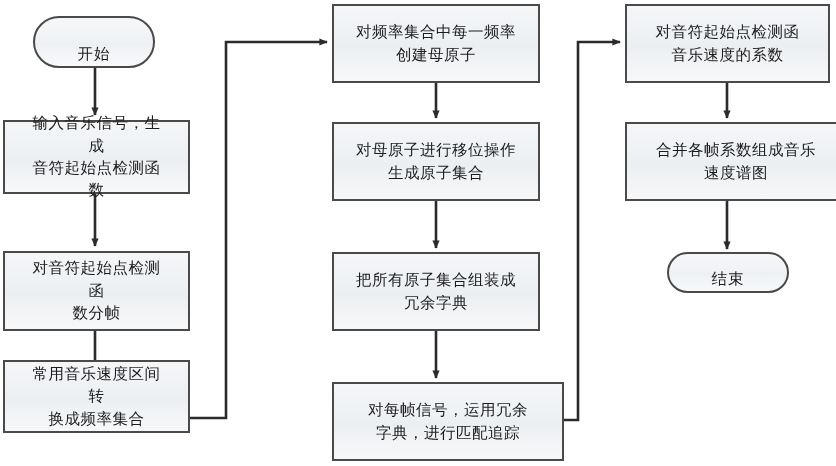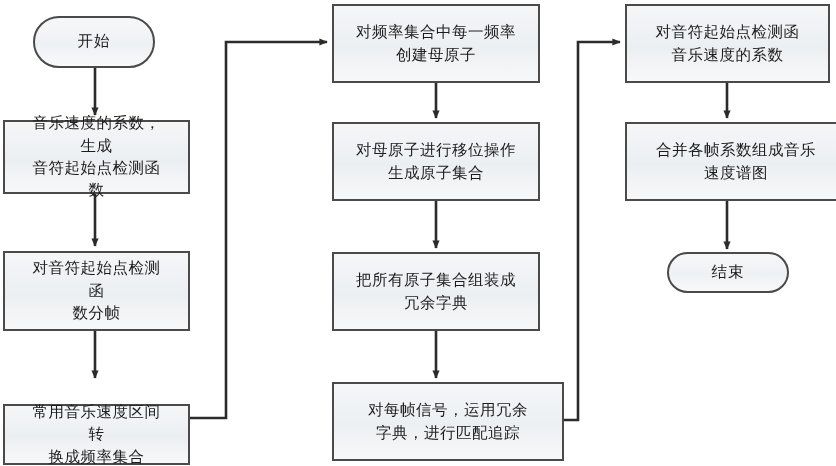--- a/index.html
+++ b/index.html
@@ -37,21 +37,21 @@
     letter-spacing: 0.5px;
     padding: 2px 20px;
   }
   .node-terminator {
     position: absolute;
     box-sizing: border-box;
     border: 2px solid #4a4a4a;
     border-radius: 28px;
     background: linear-gradient(180deg, #f6f7f9 0%, #eef1f4 55%, #f8f9fa 100%);
     display: flex;
-    align-items: center;
+    align-items: flex-end;
     justify-content: center;
     text-align: center;
     color: #1c1c1c;
     font-size: 15.5px;
     line-height: 1.4;
     letter-spacing: 1px;
   }
   .node-label {
     display: block;
     white-space: pre-line;
@@ -83,30 +83,30 @@
 
     <line x1="727" y1="83" x2="727" y2="118" stroke="#2b2b2b" stroke-width="2.6" marker-end="url(#arrowhead)"></line>
     <line x1="727" y1="201" x2="727" y2="249" stroke="#2b2b2b" stroke-width="2.6" marker-end="url(#arrowhead)"></line>
   </svg>
 
   <div class="node-terminator" style="left:33px; top:16px; width:122px; height:52px;">
     <span class="node-label">开始</span>
   </div>
 
   <div class="node-box" style="left:3px; top:120px; width:187px; height:74px;">
-    <span class="node-label">音乐速度的系数，生成
+    <span class="node-label">输入音乐信号，生成
 音符起始点检测函数</span>
   </div>
 
   <div class="node-box" style="left:3px; top:251px; width:187px; height:80px;">
     <span class="node-label">对音符起始点检测函
 数分帧</span>
   </div>
 
-  <div class="node-box" style="left:3px; top:404px; width:187px; height:61px;">
+  <div class="node-box" style="left:3px; top:360px; width:187px; height:73px;">
     <span class="node-label">常用音乐速度区间转
 换成频率集合</span>
   </div>
 
   <div class="node-box" style="left:332px; top:4px; width:208px; height:79px;">
     <span class="node-label">对频率集合中每一频率
 创建母原子</span>
   </div>
 
   <div class="node-box" style="left:332px; top:252px; width:208px; height:79px;">

